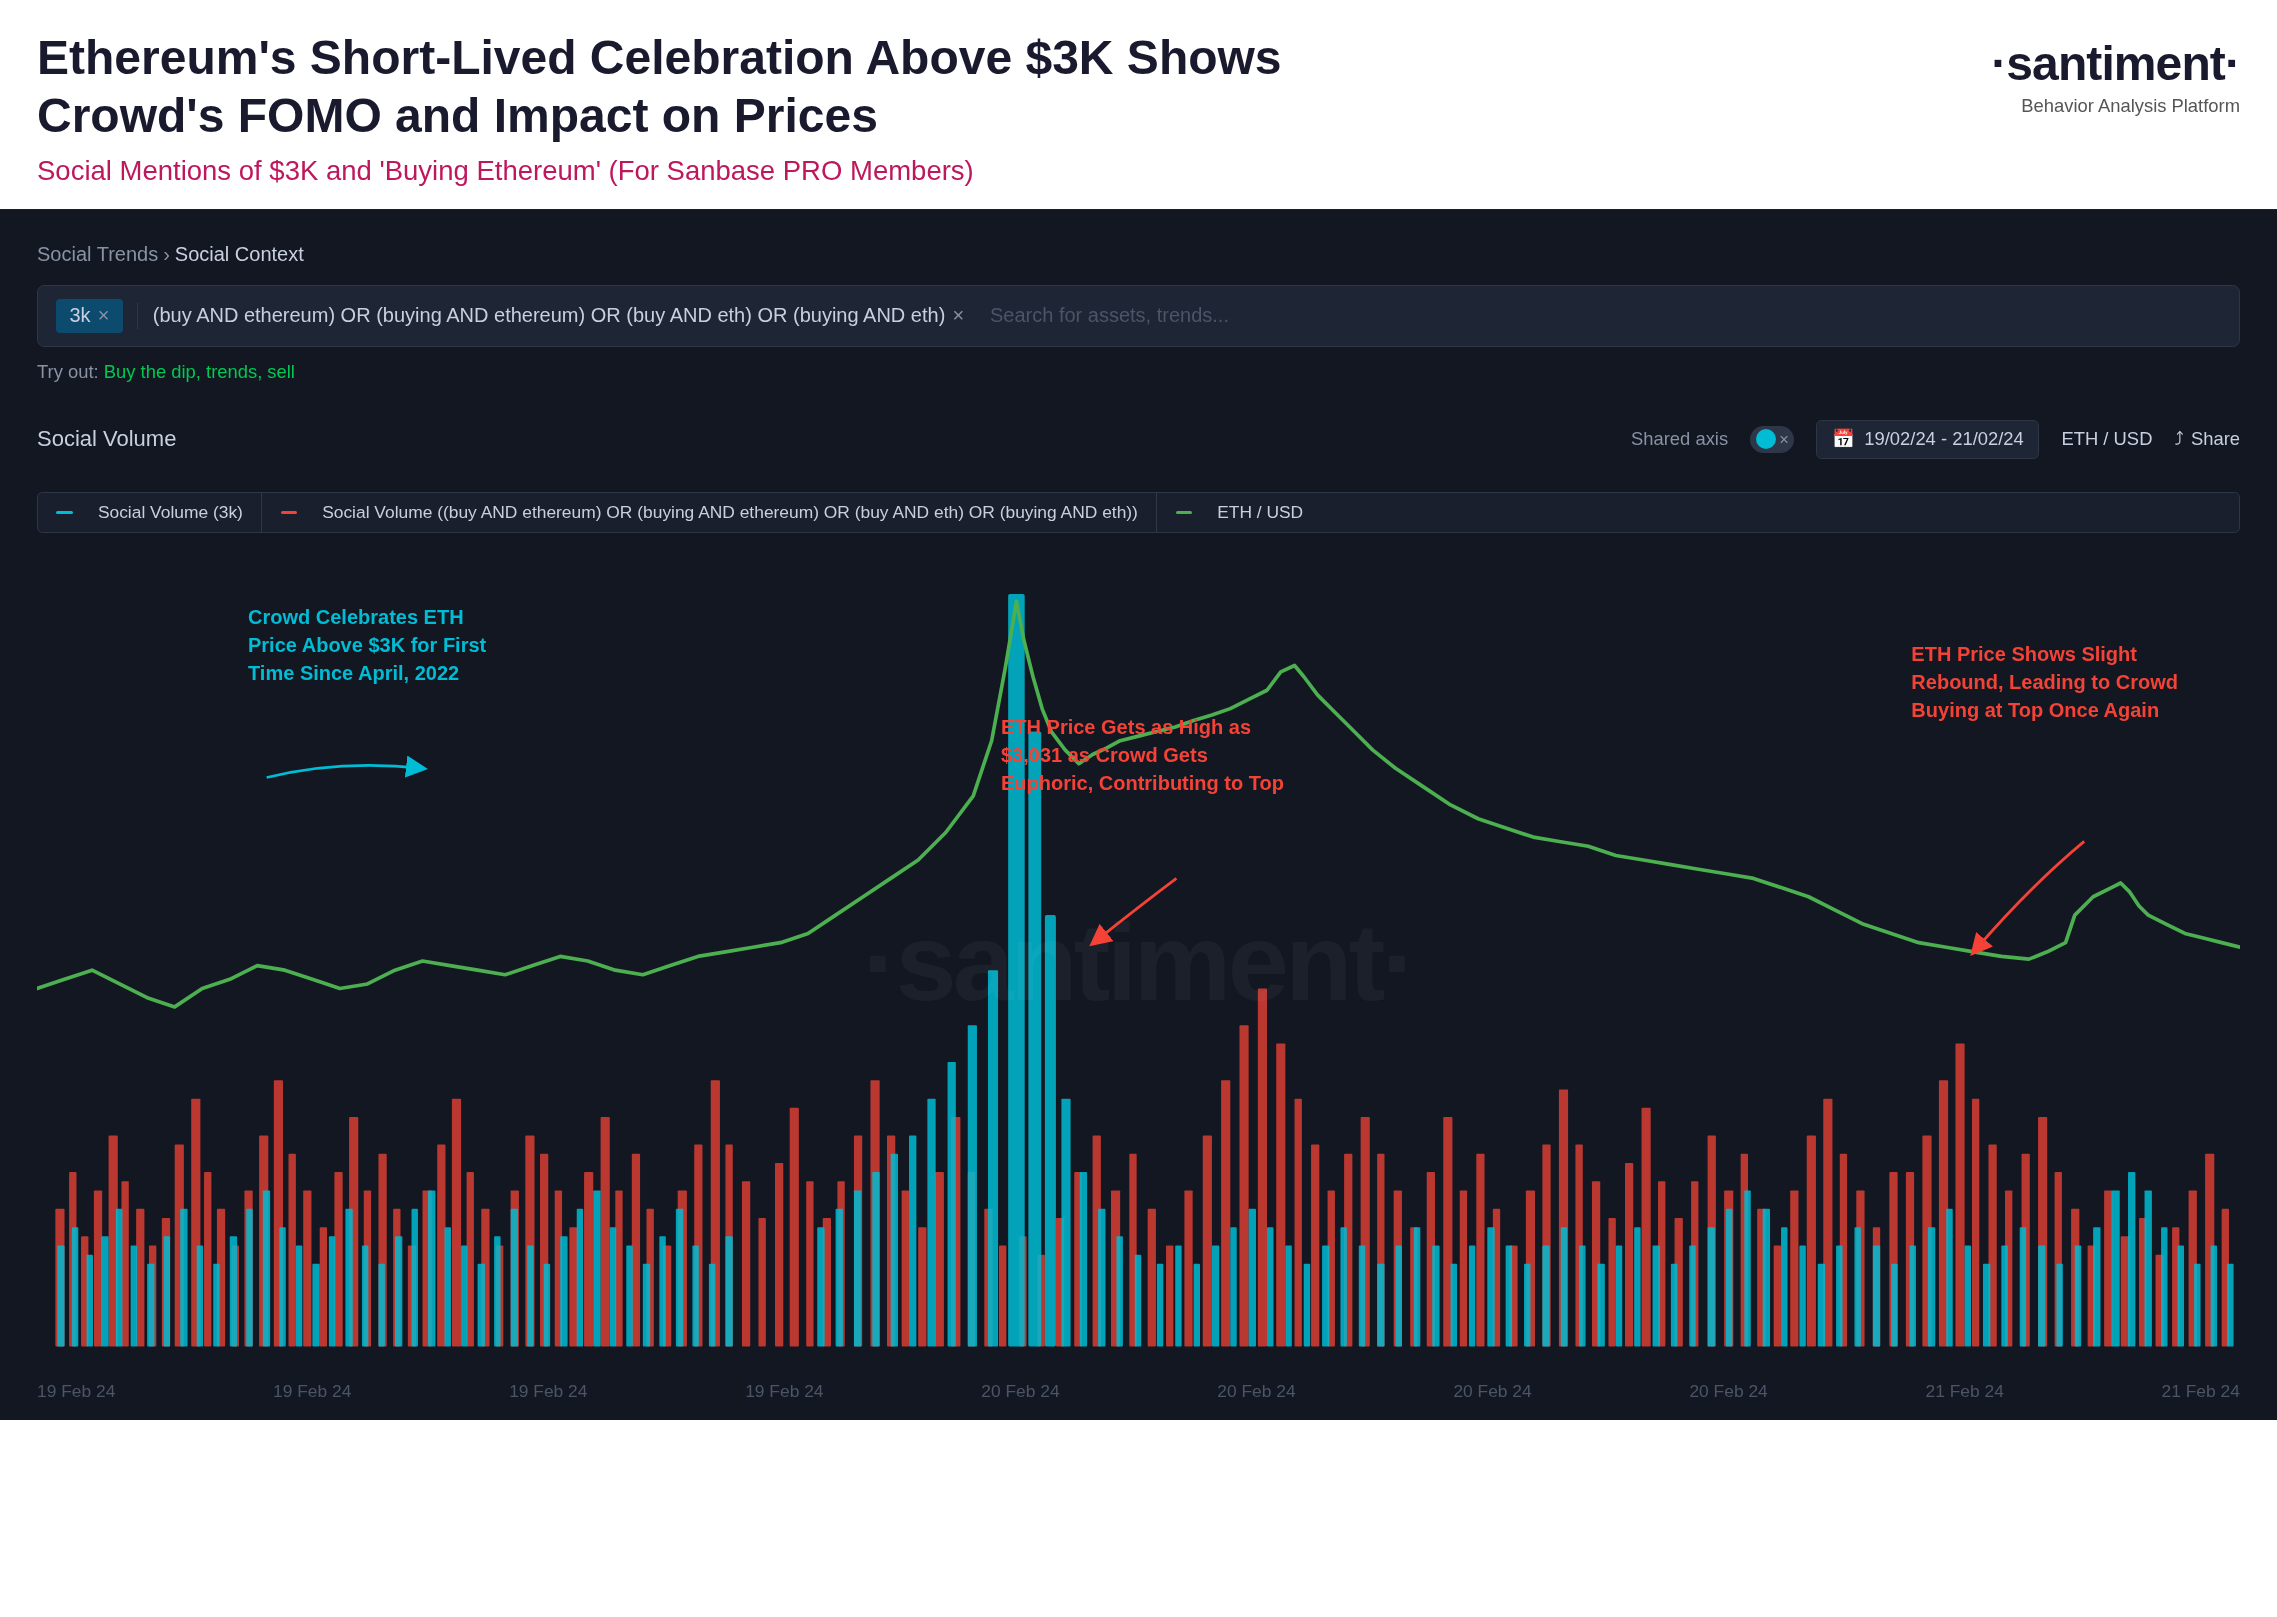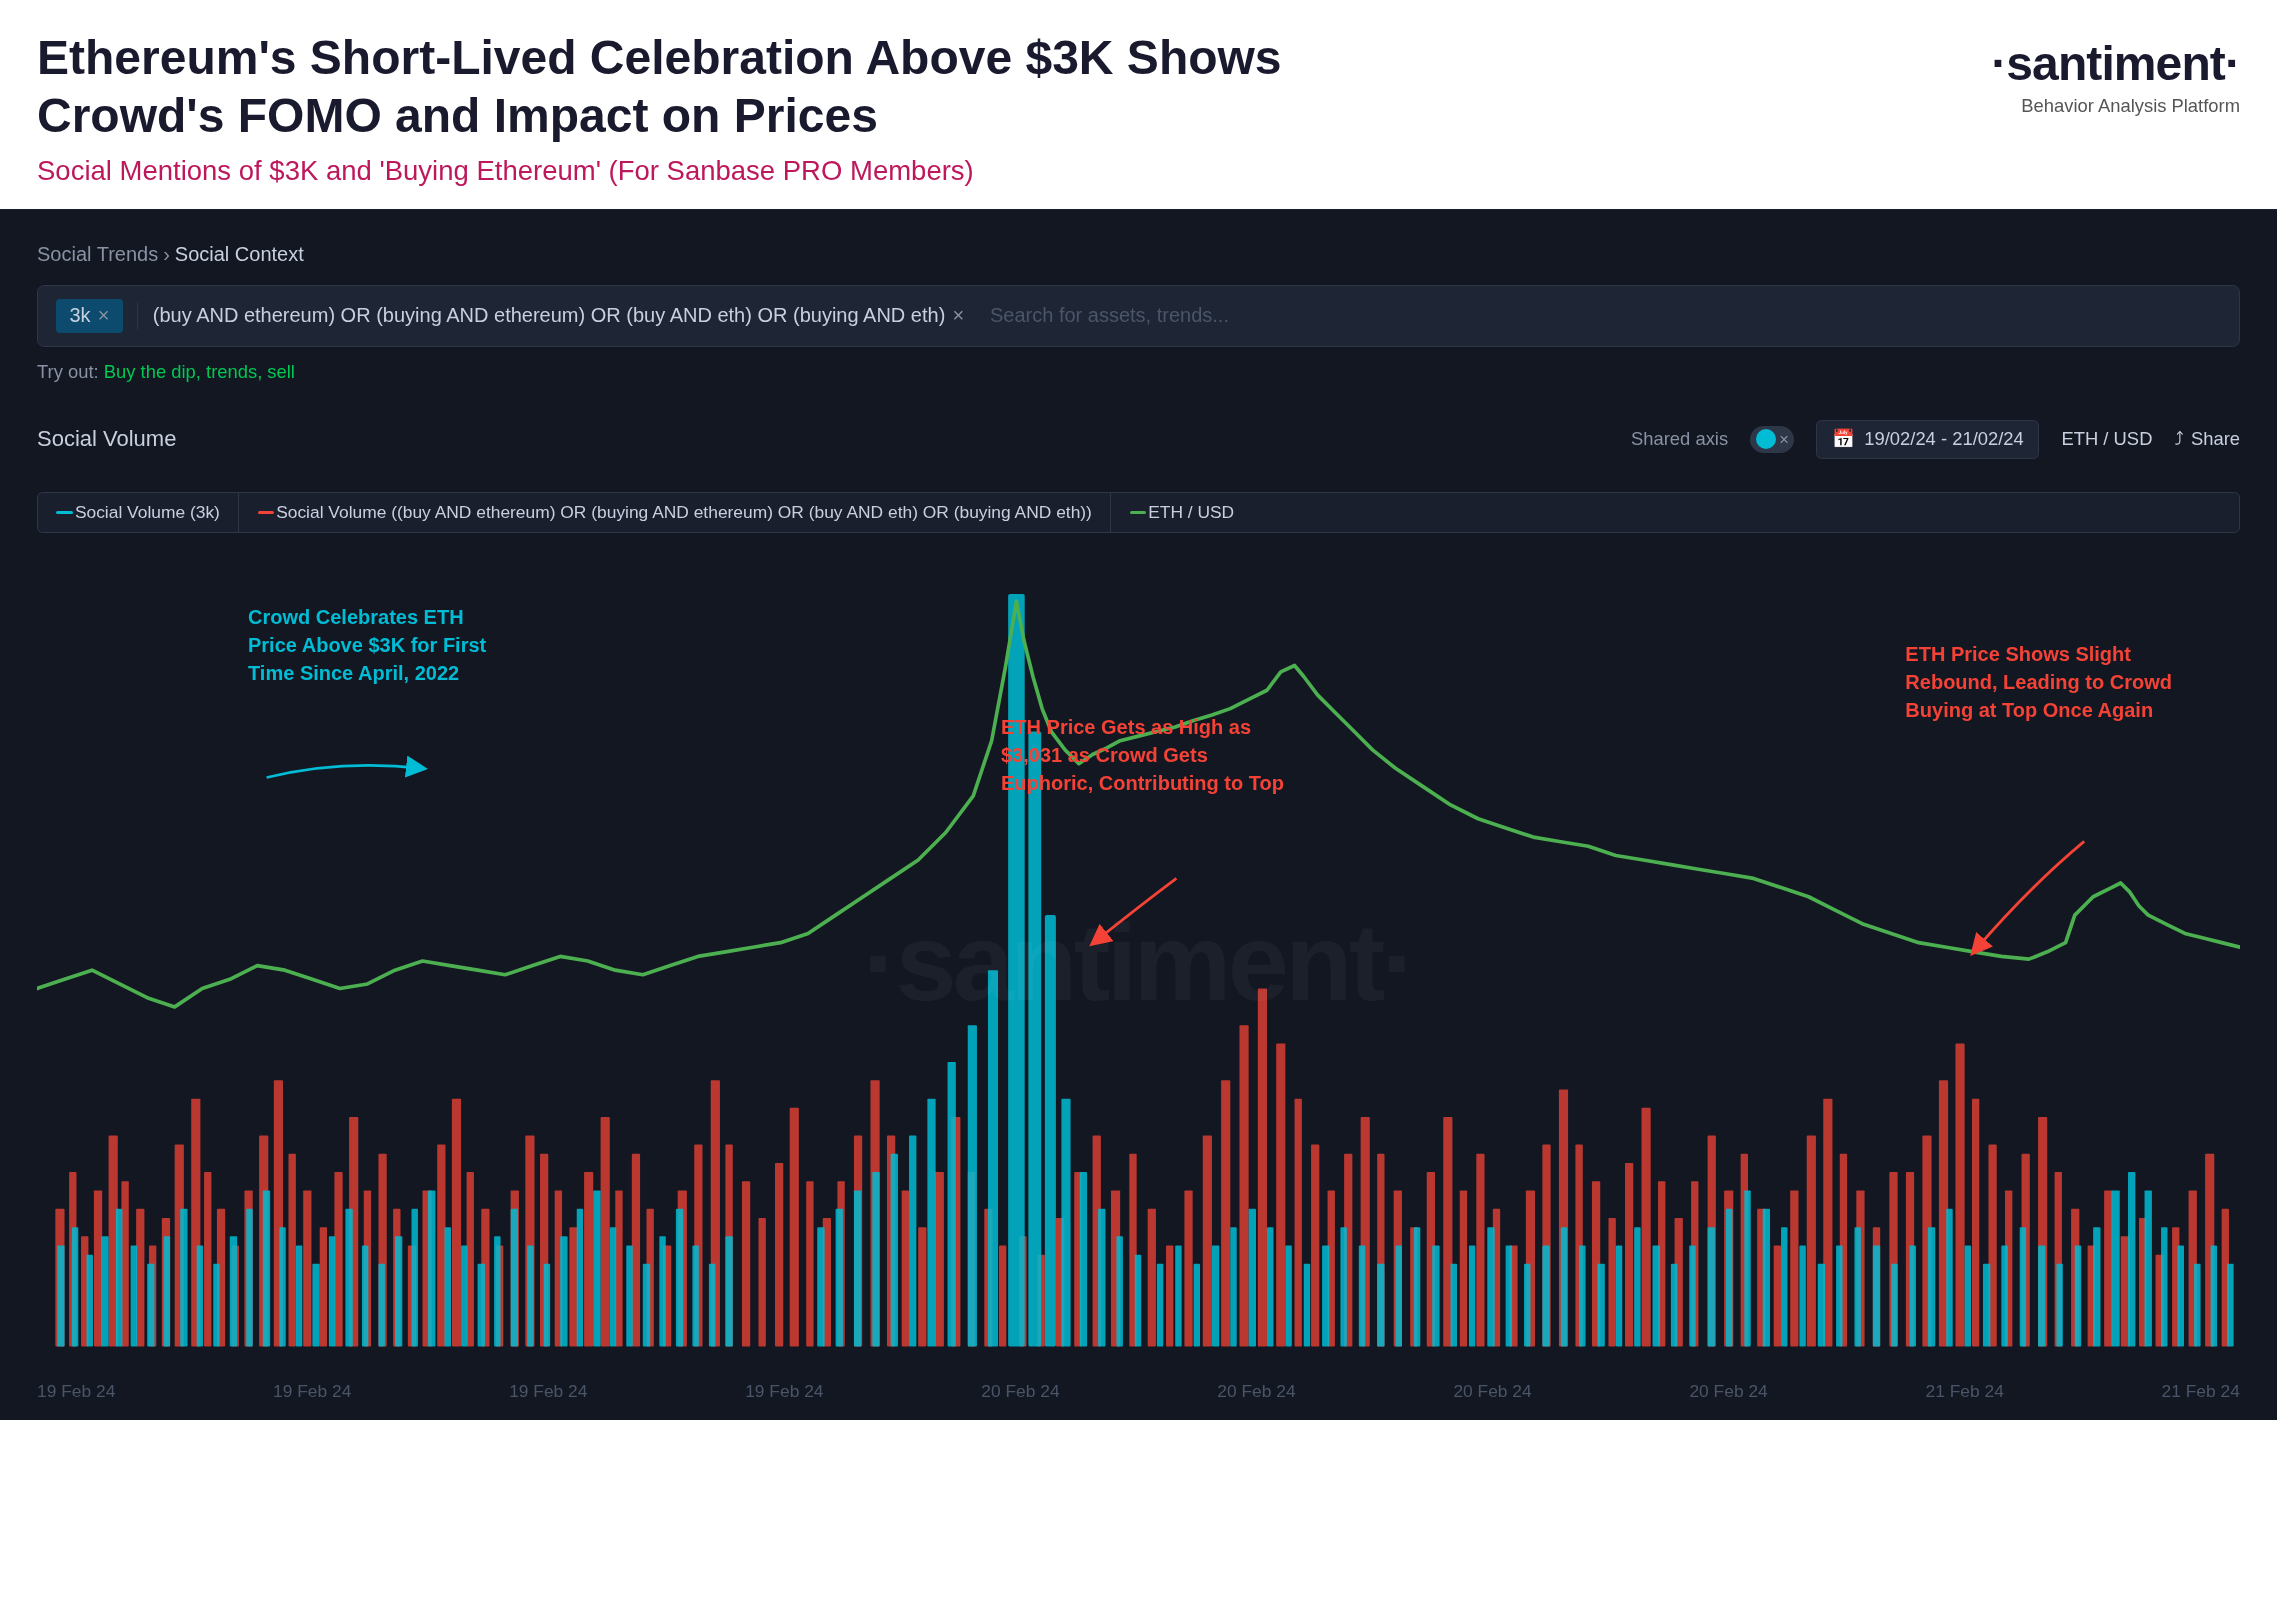--- a/index.html
+++ b/index.html
@@ -158,21 +158,21 @@
       gap: 0;
       margin-bottom: 14.7px;
       background: #1a1f2e;
       border: 0.9px solid #2d3748;
       border-radius: 5.5px;
       overflow: hidden;
     }
     .legend-item {
       display: flex;
       align-items: center;
-      gap: 2px;
+      gap: 25px;
       padding: 9.2px 18.4px;
       border-right: 0.9px solid #2d3748;
       font-size: 17.4px;
       color: #c8d0e0;
     }
     .legend-color-blue { width: 16.5px; height: 3.7px; background: #00bcd4; border-radius: 1.8px; }
     .legend-color-red { width: 16.5px; height: 3.7px; background: #f44336; border-radius: 1.8px; }
     .legend-color-green { width: 16.5px; height: 3.7px; background: #4caf50; border-radius: 1.8px; }
 
     
@@ -693,21 +693,21 @@
     <svg style="position:absolute; left: 1029px; top:312px; width:184px; height:92px;" viewBox="0 0 200 100" width="184" height="92">
       <defs>
         <marker id="ah2" markerWidth="8" markerHeight="8" refX="6" refY="4" orient="auto">
           <path d="M0,0 L0,8 L8,4 z" fill="#f44336"></path>
         </marker>
       </defs>
       <path d="M120,20 Q80,50 30,90" stroke="#f44336" stroke-width="3" fill="none" marker-end="url(#ah2)"></path>
     </svg>
 
     
-    <div class="annotation annotation-red" style="right: 68px; top: 92px; max-width: 349px; text-align: left;">
+    <div class="annotation annotation-red" style="right: 62px; top: 92px; max-width: 349px; text-align: left;">
       <span style="white-space: pre-line;">ETH Price Shows Slight
 Rebound, Leading to Crowd
 Buying at Top Once Again</span>
     </div>
     <svg style="position:absolute; right: 119px; top: 275px; width: 184px; height: 138px;" viewBox="0 0 200 150" width="184" height="138">
       <defs>
         <marker id="ah3" markerWidth="8" markerHeight="8" refX="6" refY="4" orient="auto">
           <path d="M0,0 L0,8 L8,4 z" fill="#f44336"></path>
         </marker>
       </defs>

